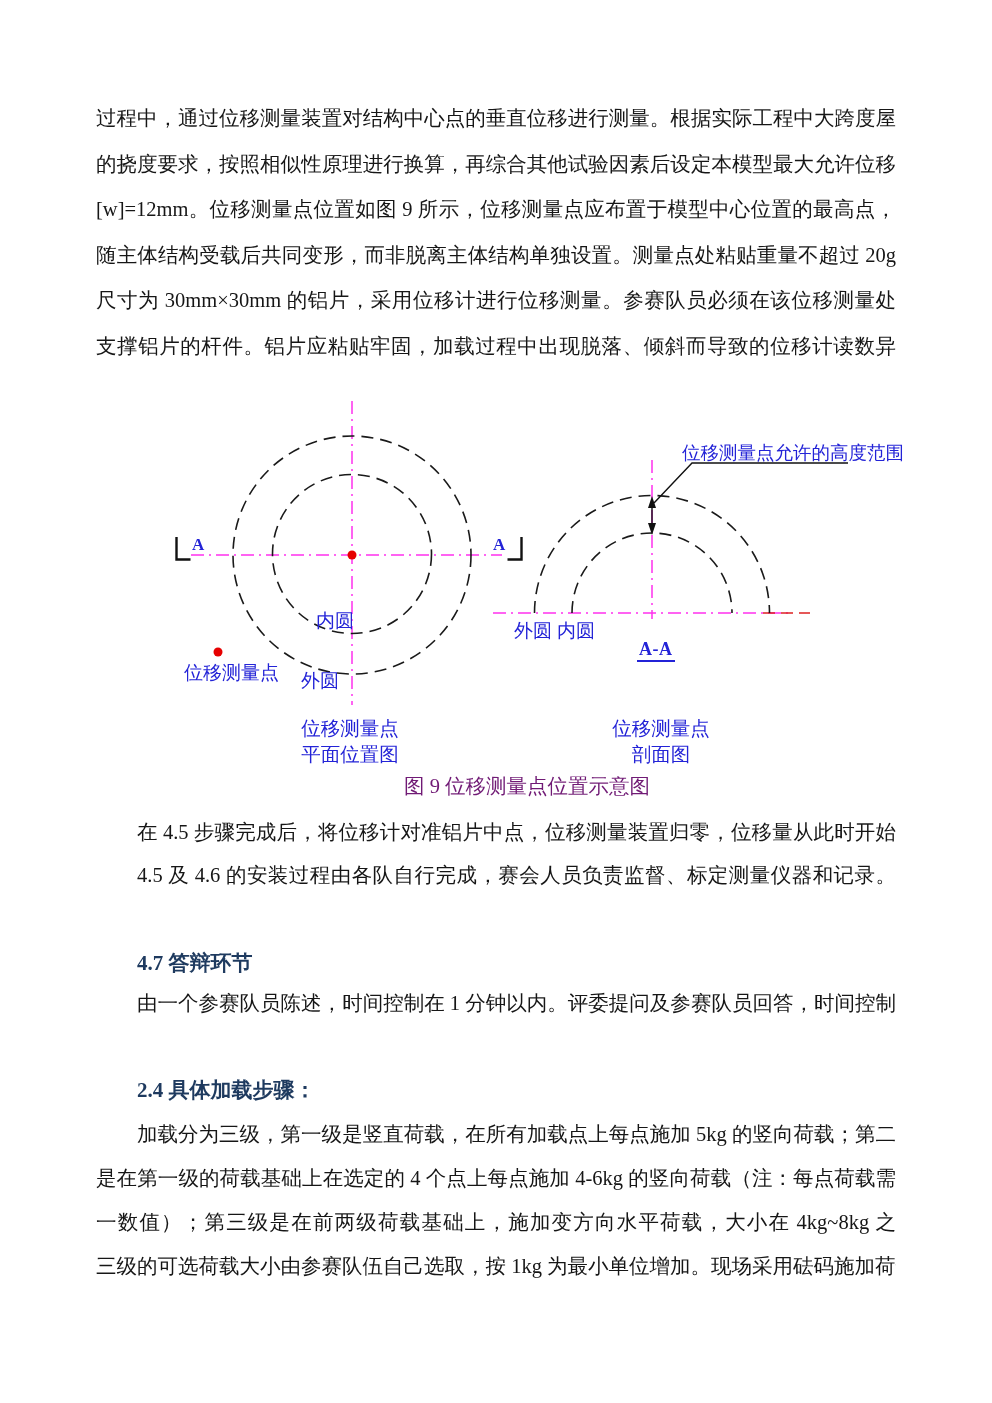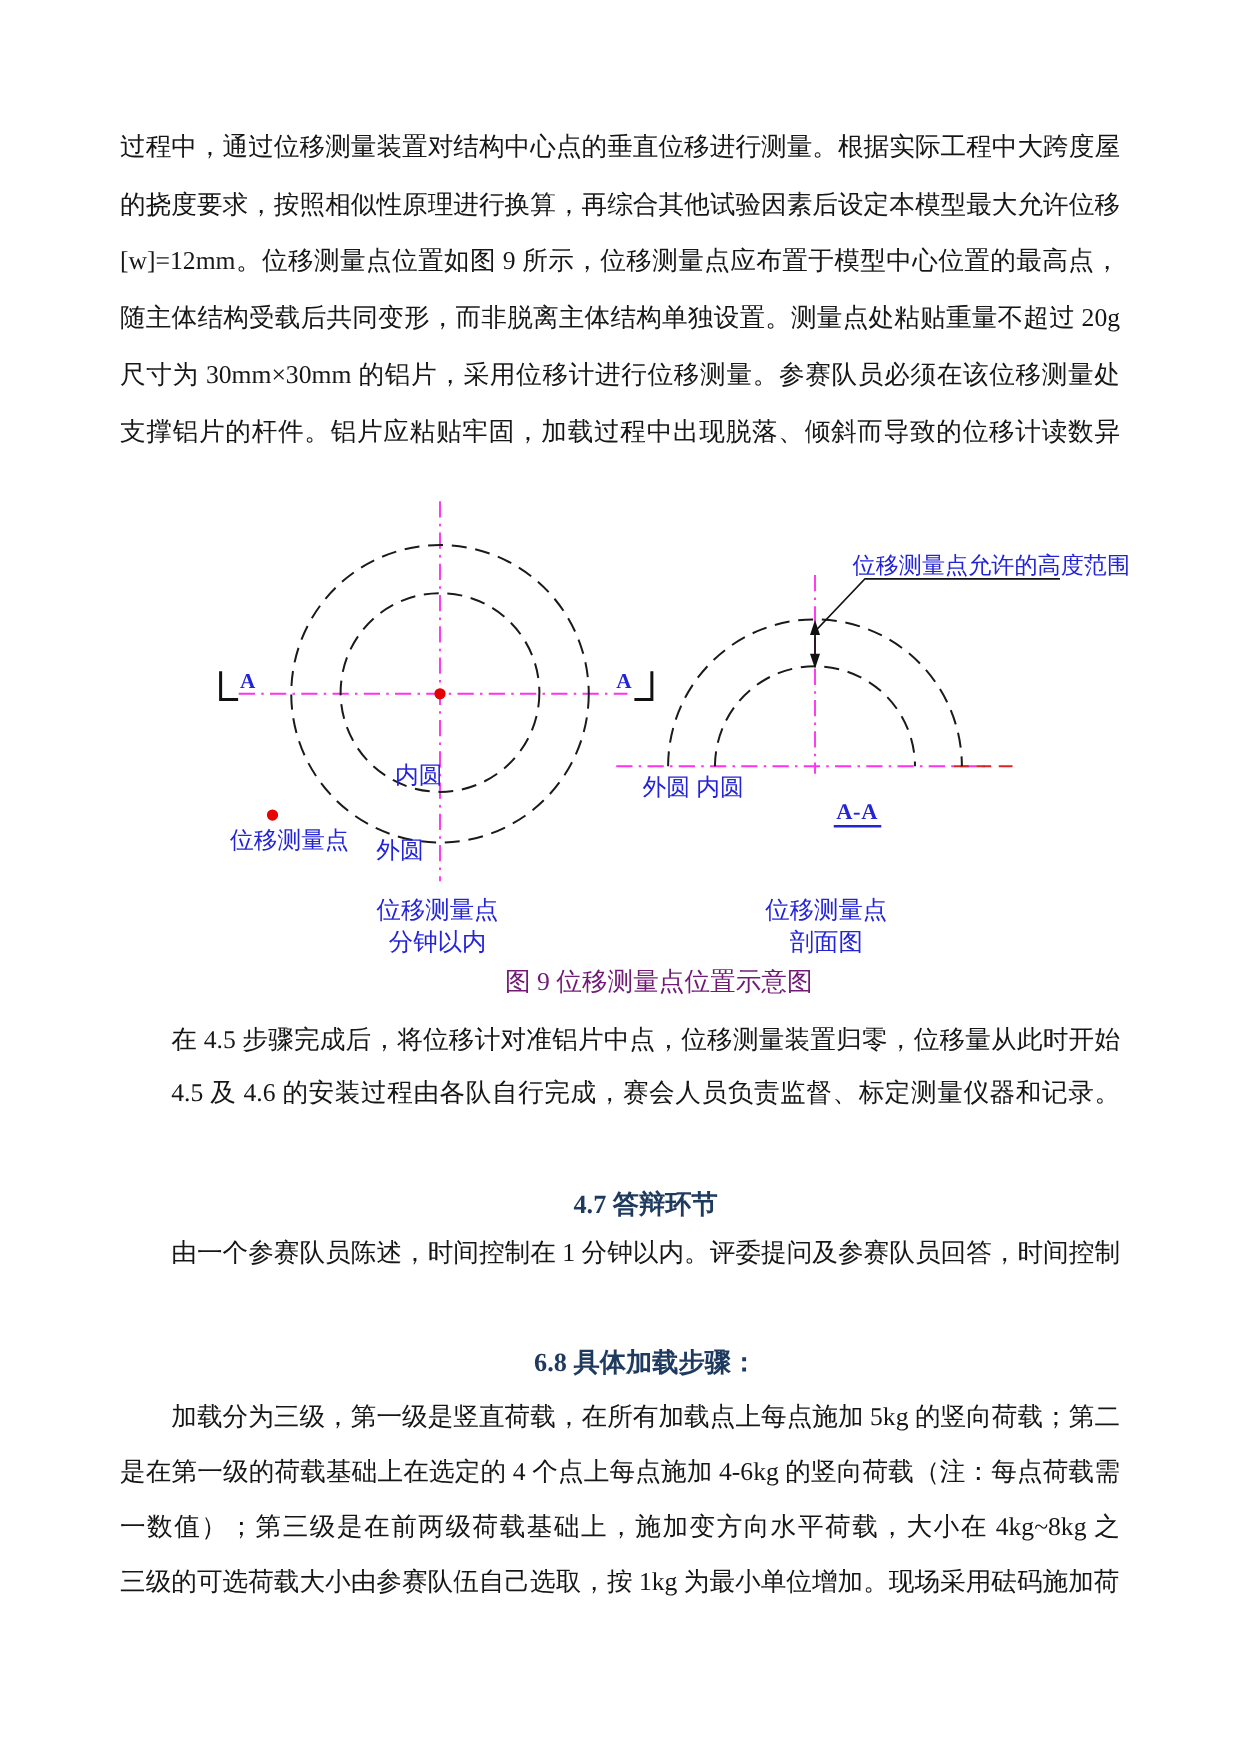--- a/index.html
+++ b/index.html
@@ -15,21 +15,21 @@
   .para{position:absolute;left:96px;width:800px;font-size:20.5px;color:#161616;}
   .tline{height:45.5px;line-height:45.5px;overflow:hidden;white-space:nowrap;}
   .p1 .tline{height:45.5px;line-height:45.5px;}
   .p2 .tline,.p3 .tline,.p4 .tline{height:45px;line-height:45px;}
   .p5 .tline{height:44px;line-height:44px;}
   .j{text-align:justify;text-align-last:justify;word-break:break-all;white-space:normal;}
   .ind{text-indent:41px;}
   .heading{
     position:absolute;left:96px;width:800px;height:45px;line-height:45px;
     padding-left:41px;box-sizing:border-box;
-    font-weight:bold;font-size:21px;color:#1e3a5f;text-align:center;
+    font-weight:bold;font-size:21px;color:#1e3a5f;
   }
   .figcap{
     position:absolute;left:127px;width:800px;top:764px;height:45px;line-height:45px;
     text-align:center;font-size:20.5px;color:#701a75;
   }
   
   .bl{position:absolute;color:#2323d7;font-size:19px;line-height:20px;white-space:nowrap;font-family:Liberation Serif, serif;}
   .bl-a{font-weight:bold;font-size:17px;line-height:18px;}
   .capblock{
     position:absolute;width:140px;text-align:center;color:#2323d7;
@@ -68,27 +68,27 @@
     <polygon points="652,535 648,523 656,523" fill="#111111"></polygon>
   </svg>
 
   <div class="bl bl-a" style="left:192px;top:536px;">A</div>
   <div class="bl bl-a" style="left:493px;top:536px;">A</div>
   <div class="bl" style="left:316px;top:611px;">内圆</div>
   <div class="bl" style="left:301px;top:671px;">外圆</div>
   <div class="bl" style="left:184px;top:663px;">位移测量点</div>
   <div class="capblock" style="left:280px;top:716px;">
     <div>位移测量点</div>
-    <div>分钟以内</div>
+    <div>平面位置图</div>
   </div>
 
   <div class="bl" style="left:682px;top:443px;font-size:18.5px;">位移测量点允许的高度范围</div>
   <div class="bl" style="left:514px;top:621px;">外圆</div>
   <div class="bl" style="left:557px;top:621px;">内圆</div>
-  <div class="aa-mark" style="left:637px;top:640px;margin-left:30px;">A-A</div>
+  <div class="aa-mark" style="left:637px;top:640px;">A-A</div>
   <div class="capblock" style="left:591px;top:716px;">
     <div>位移测量点</div>
     <div>剖面图</div>
   </div>
 
   <div class="para p1" style="top:96px;">
     <div class="tline j">过程中，通过位移测量装置对结构中心点的垂直位移进行测量。根据实际工程中大跨度屋盖</div>
     <div class="tline j">的挠度要求，按照相似性原理进行换算，再综合其他试验因素后设定本模型最大允许位移为</div>
     <div class="tline j">[w]=12mm。位移测量点位置如图 9 所示，位移测量点应布置于模型中心位置的最高点，并可</div>
     <div class="tline j">随主体结构受载后共同变形，而非脱离主体结构单独设置。测量点处粘贴重量不超过 20g 的</div>
@@ -105,21 +105,21 @@
   <div class="para p3" style="top:853px;">
     <div class="tline j ind">4.5 及 4.6 的安装过程由各队自行完成，赛会人员负责监督、标定测量仪器和记录。如在</div>
   </div>
 
   <div class="heading" style="top:941px;">4.7 答辩环节</div>
 
   <div class="para p4" style="top:981px;">
     <div class="tline j ind">由一个参赛队员陈述，时间控制在 1 分钟以内。评委提问及参赛队员回答，时间控制在 2</div>
   </div>
 
-  <div class="heading" style="top:1068px;">6.8 具体加载步骤：</div>
+  <div class="heading" style="top:1068px;">2.4 具体加载步骤：</div>
 
   <div class="para p5" style="top:1112px;">
     <div class="tline j ind">加载分为三级，第一级是竖直荷载，在所有加载点上每点施加 5kg 的竖向荷载；第二级</div>
     <div class="tline j">是在第一级的荷载基础上在选定的 4 个点上每点施加 4-6kg 的竖向荷载（注：每点荷载需是同</div>
     <div class="tline j">一数值）；第三级是在前两级荷载基础上，施加变方向水平荷载，大小在 4kg~8kg 之间。第二、</div>
     <div class="tline">三级的可选荷载大小由参赛队伍自己选取，按 1kg 为最小单位增加。现场采用砝码施加荷载，</div>
   </div>
 
 </div>
 

